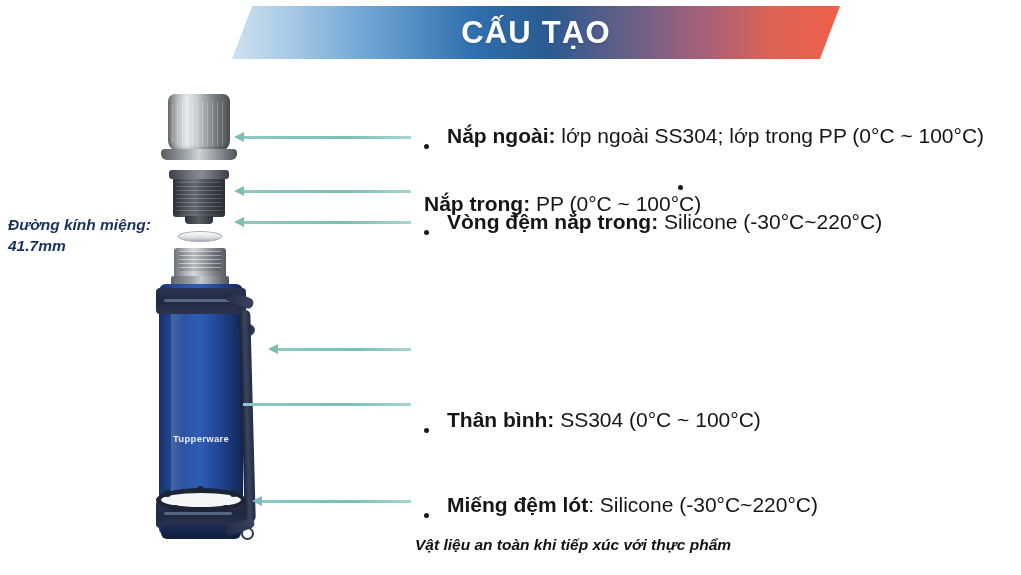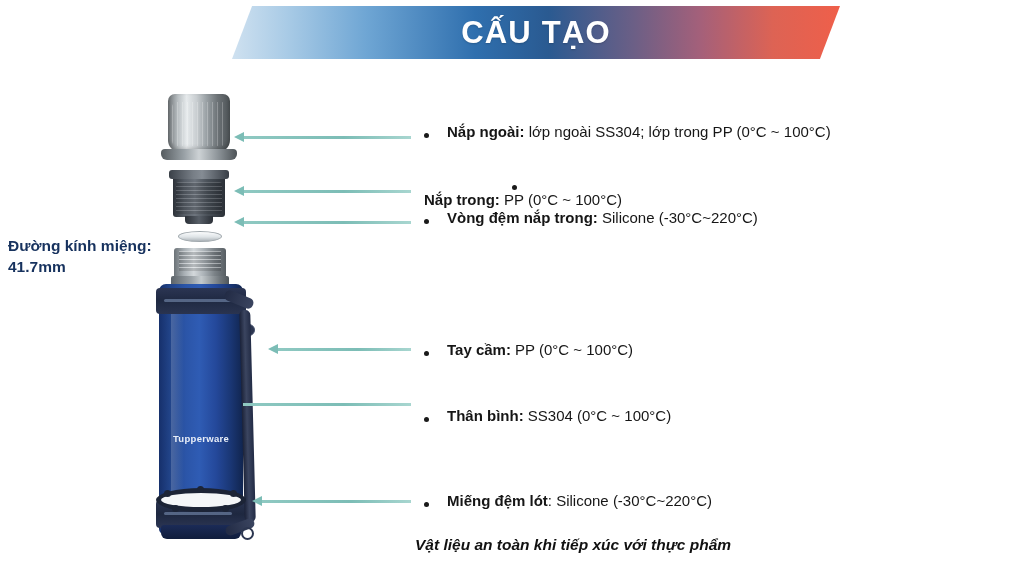--- a/index.html
+++ b/index.html
@@ -26,25 +26,26 @@
     color: #ffffff;
     font-size: 31px;
     font-weight: bold;
     letter-spacing: 1.2px;
     text-shadow: 0 1px 2px rgba(0,0,0,.18);
     white-space: nowrap;
   }
 
   
   .diameter-note {
-    position: absolute; left: 8px; top: 236px;
+    position: absolute; left: 8px; top: 215px;
     width: 186px;
     color: #17325e;
     font-size: 15.5px;
     font-weight: bold;
+    font-style: italic;
     line-height: 1.35;
   }
 
   
   .product { position: absolute; left: 130px; top: 88px; width: 160px; height: 448px; }
 
   
   .outer-cap {
     position: absolute; left: 38px; top: 6px; width: 62px; height: 58px;
     border-radius: 7px 7px 12px 12px;
@@ -202,22 +203,22 @@
   .arrow::before{
     content:""; position:absolute; left:-9px; top:-4px;
     border-top:5.5px solid transparent;
     border-bottom:5.5px solid transparent;
     border-right:10px solid #7cbdb6;
   }
   .arrow.no-head::before{ display:none; }
 
   
   .bullet{
-    position:absolute; left:424px; display:flex; align-items:center;
-    font-size:15px; color:#161616; line-height:1.3; white-space:nowrap;
+    position:absolute; left:424px; display:flex; align-items:flex-end;
+    font-size:21px; color:#161616; line-height:1.3; white-space:nowrap;
   }
   .bullet .dot{
     width:5px; height:5px; background:#1a1a1a; border-radius:50%;
     margin-right:18px; margin-top:8px; flex:none;
   }
   .bullet .label{ font-weight:bold; }
   .bullet .value{ font-weight:normal; }
 
   .note-italic{
     position:absolute; left:415px; top:236px; width:590px;
@@ -299,24 +300,20 @@
     <span class="dot"></span>
     <span><span class="label">Nắp trong:</span><span class="value"> PP (0°C ~ 100°C)</span></span>
   </div>
 
   <div class="bullet" style="top:208px;">
     <span class="dot"></span>
     <span><span class="label">Vòng đệm nắp trong:</span><span class="value"> Silicone (-30°C~220°C)</span></span>
   </div>
 
 
-  <div class="bullet" style="top:340px;">
-    <span class="dot"></span>
-    <span><span class="label">Tay cầm:</span><span class="value"> PP (0°C ~ 100°C)</span></span>
-  </div>
 
   <div class="bullet" style="top:395px;margin-top:11px;">
     <span class="dot"></span>
     <span><span class="label">Thân bình:</span><span class="value"> SS304 (0°C ~ 100°C)</span></span>
   </div>
 
   <div class="bullet" style="top:491px;">
     <span class="dot"></span>
     <span><span class="label">Miếng đệm lót</span><span class="value">: Silicone (-30°C~220°C)</span></span>
   </div>

